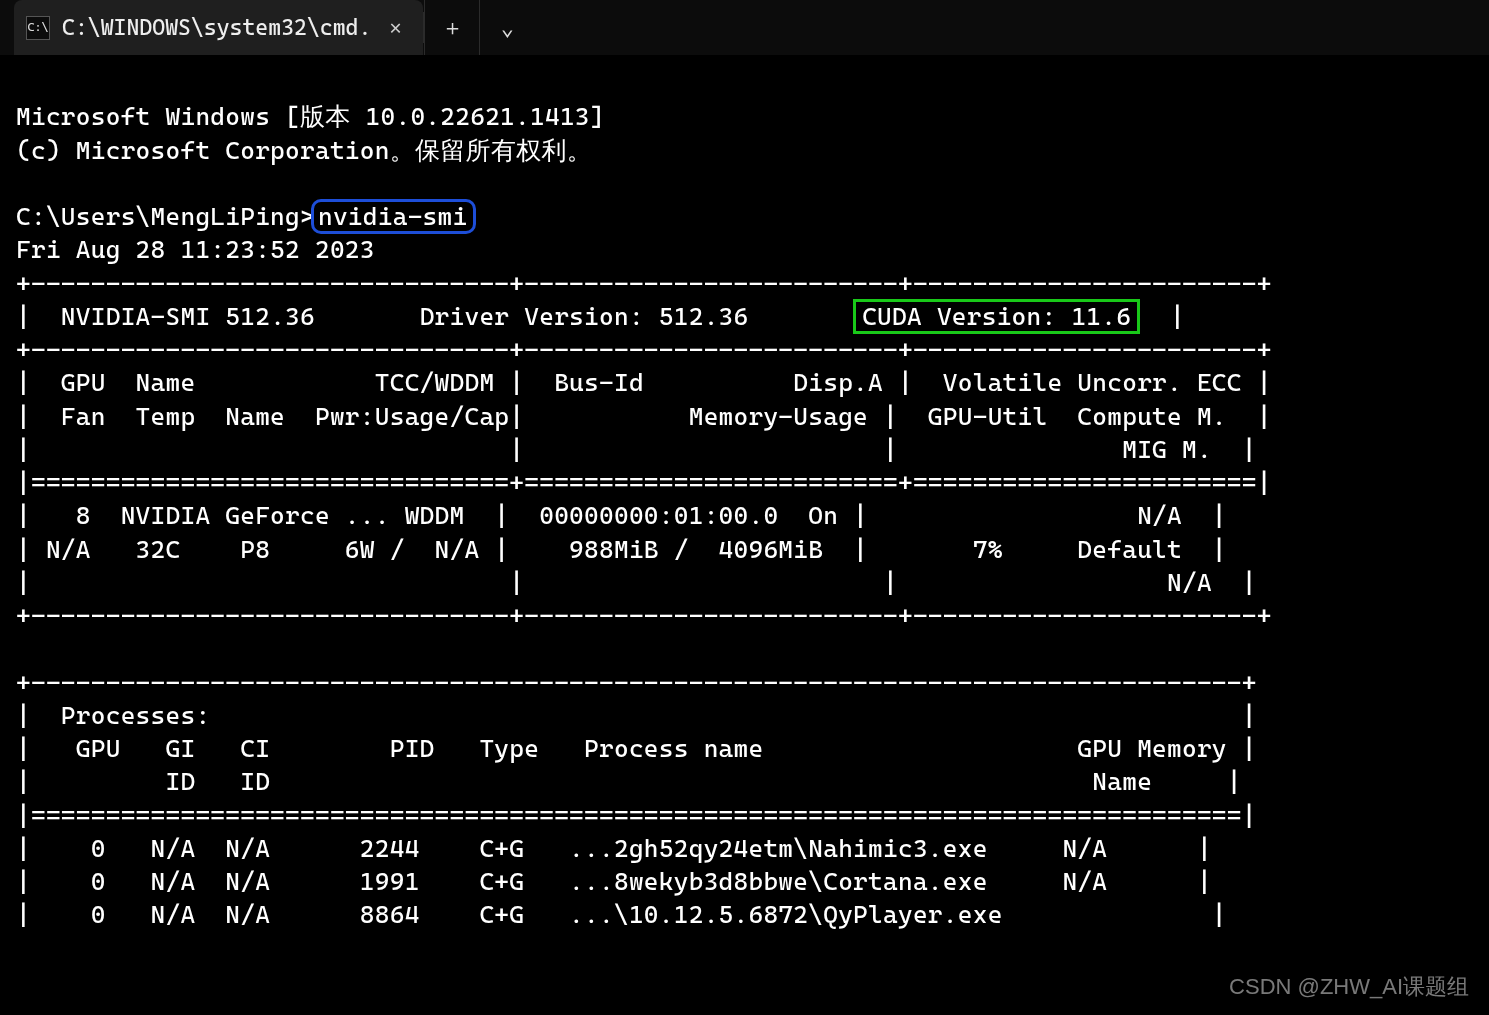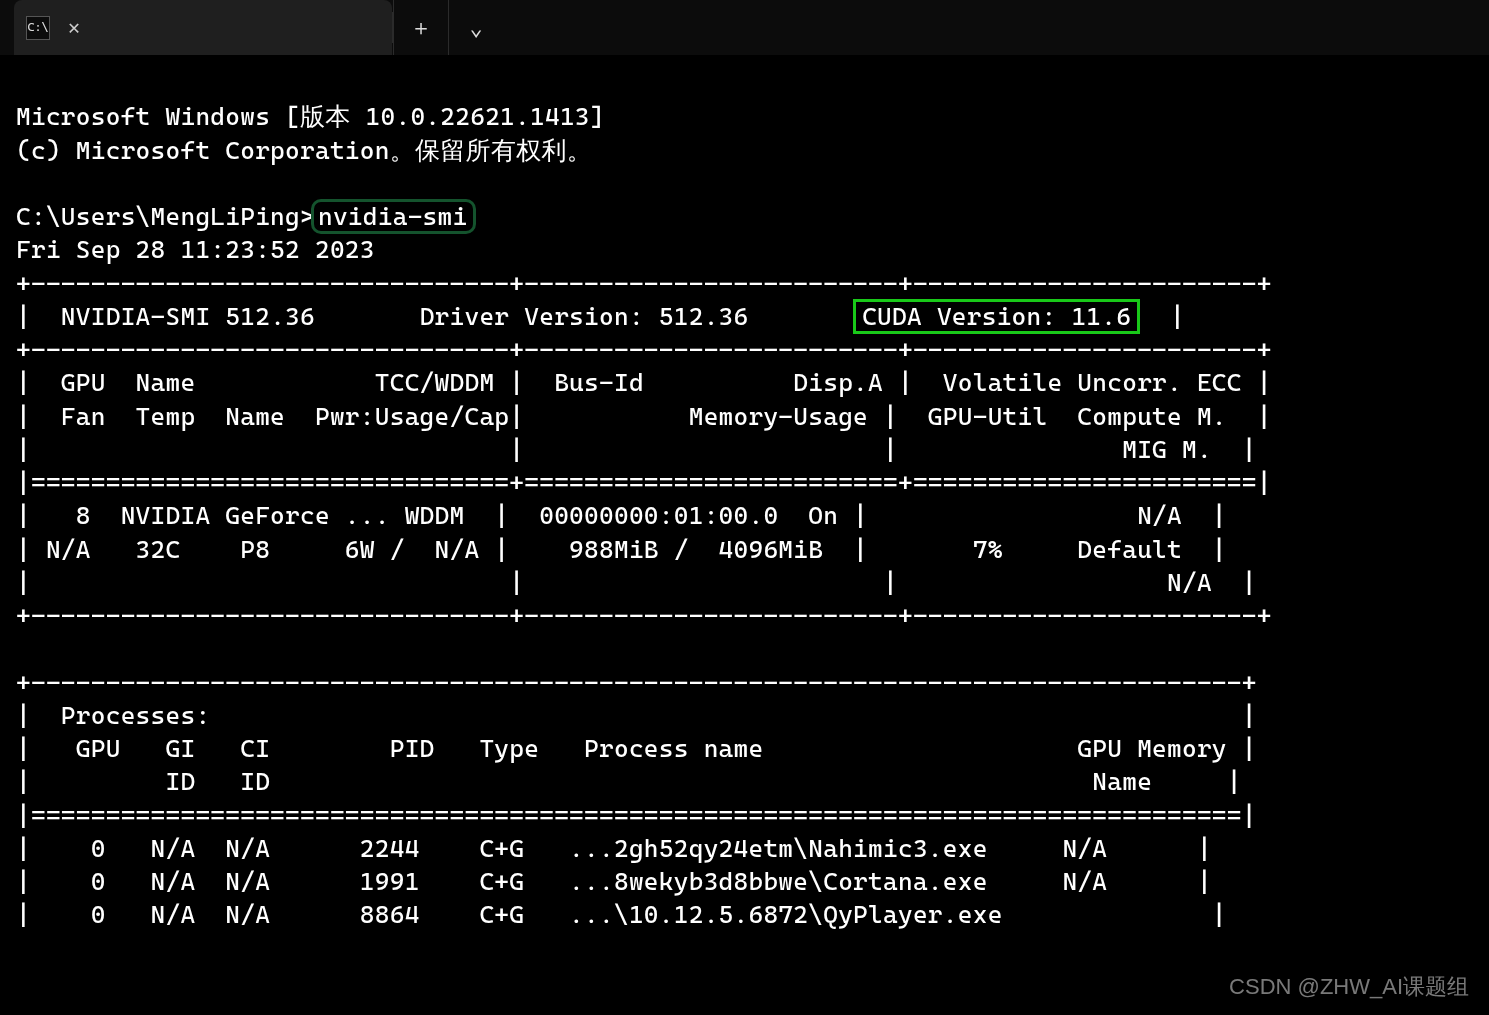--- a/index.html
+++ b/index.html
@@ -68,21 +68,21 @@
   .tabbtn:first-of-type { border-left: none; }
   .tabdivider { width: 1px; background: #2b2b2b; margin: 12px 0; }
 
   .term {
     padding: 12px 16px 0 16px;
     white-space: pre;
     letter-spacing: 0.3px;
   }
 
   .box-cmd {
-    border: 3px solid #14532d;
+    border: 3px solid #1d4ed8;
     border-radius: 10px;
     padding: 0 6px 0 4px;
     margin-left: -4px;
   }
   .box-cuda {
     border: 3px solid #19c919;
     border-radius: 0;
     padding: 0 6px 0 6px;
   }
 
@@ -95,33 +95,34 @@
     font-family: "Microsoft YaHei", Arial, sans-serif;
     margin-left: 19px;
   }
 </style>
 </head>
 <body>
 
 <div class="titlebar">
   <div class="tab">
     <span class="cmd-icon">C:\</span>
+    <span class="title">C:\WINDOWS\system32\cmd.</span>
     <span class="close">✕</span>
   </div>
   <span class="tabdivider"></span>
   <div class="tabbtn">＋</div>
   <div class="tabbtn">⌄</div>
 </div>
 
 <div class="term">
 <span>Microsoft Windows [版本 10.0.22621.1413]</span>
 <span>(c) Microsoft Corporation。保留所有权利。</span>
 
 <span>C:\Users\MengLiPing&gt;</span><span class="box-cmd">nvidia-smi</span>
-<span>Fri Sep 28 11:23:52 2023</span>
+<span>Fri Aug 28 11:23:52 2023</span>
 <span>+--------------------------------+-------------------------+-----------------------+</span>
 <span>|  <span>NVIDIA-SMI 512.36</span>       <span>Driver Version: 512.36</span>       <span class="box-cuda">CUDA Version: 11.6</span>  |</span>
 <span>+--------------------------------+-------------------------+-----------------------+</span>
 <span>|  GPU  Name            TCC/WDDM |  Bus-Id          Disp.A |  Volatile Uncorr. ECC |</span>
 <span>|  Fan  Temp  Name  Pwr:Usage/Cap|           Memory-Usage |  GPU-Util  Compute M.  |</span>
 <span>|                                |                        |               MIG M.  |</span>
 <span>|================================+=========================+=======================|</span>
 <span>|   8  NVIDIA GeForce ... WDDM  |  00000000:01:00.0  On |                  N/A  |</span>
 <span>| N/A   32C    P8     6W /  N/A |    988MiB /  4096MiB  |       7%     Default  |</span>
 <span>|                                |                        |                  N/A  |</span>

